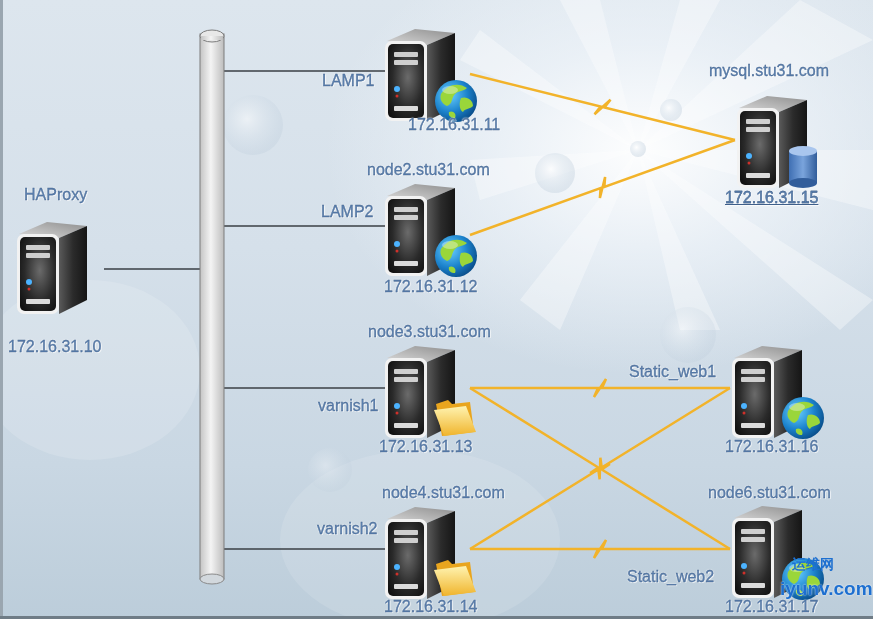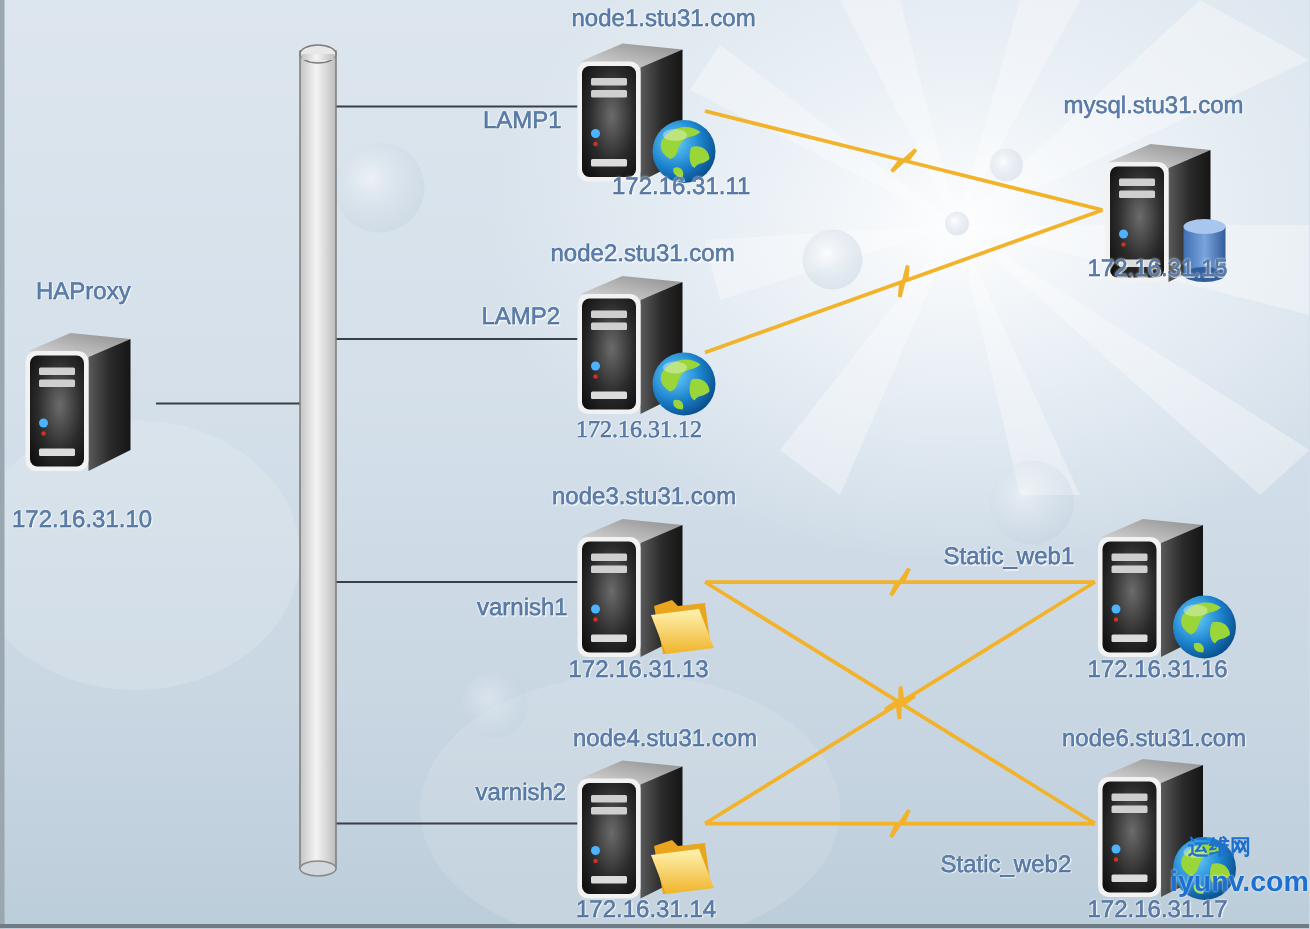--- a/index.html
+++ b/index.html
@@ -91,39 +91,38 @@
 
   <div class="leftedge"></div>
   <div class="bottomedge"></div>
 
   <div class="lbl" style="left:24px;top:186px;">HAProxy</div>
   <div class="server" style="left:15px;top:218px;"><svg viewBox="0 0 74 98">
         <use href="#srv"></use>
       </svg></div>
   <div class="lbl" style="left:8px;top:338px;">172.16.31.10</div>
 
-  <div class="lbl" style="left:381px;top:4px;">node1.stu31.com</div>
   <div class="lbl" style="left:322px;top:72px;">LAMP1</div>
   <div class="server" style="left:383px;top:25px;"><svg viewBox="0 0 74 98">
         <use href="#srv"></use>
       </svg></div>
   <div class="badge" style="left:433px;top:78px;width:46px;height:46px;"><svg viewBox="0 0 46 46" width="46" height="46">
         <use href="#globe"></use>
       </svg></div>
   <div class="lbl" style="left:379px;top:116px;margin-left:29px;">172.16.31.11</div>
 
   <div class="lbl" style="left:367px;top:161px;">node2.stu31.com</div>
   <div class="lbl" style="left:321px;top:203px;">LAMP2</div>
   <div class="server" style="left:383px;top:180px;"><svg viewBox="0 0 74 98">
         <use href="#srv"></use>
       </svg></div>
   <div class="badge" style="left:433px;top:233px;width:46px;height:46px;"><svg viewBox="0 0 46 46" width="46" height="46">
         <use href="#globe"></use>
       </svg></div>
-  <div class="lbl" style="left:384px;top:278px;font-family:Liberation Serif, serif;">172.16.31.12</div>
+  <div class="lbl" style="left:384px;top:278px;">172.16.31.12</div>
 
   <div class="lbl" style="left:368px;top:323px;">node3.stu31.com</div>
   <div class="lbl" style="left:318px;top:397px;">varnish1</div>
   <div class="server" style="left:383px;top:342px;"><svg viewBox="0 0 74 98">
         <use href="#srv"></use>
       </svg></div>
   <div class="badge" style="left:432px;top:396px;width:46px;height:42px;"><svg viewBox="0 0 46 42" width="46" height="42">
         <use href="#folder"></use>
       </svg></div>
   <div class="lbl" style="left:379px;top:438px;">172.16.31.13</div>
@@ -138,21 +137,21 @@
       </svg></div>
   <div class="lbl" style="left:384px;top:598px;">172.16.31.14</div>
 
   <div class="lbl" style="left:709px;top:62px;">mysql.stu31.com</div>
   <div class="server" style="left:735px;top:92px;"><svg viewBox="0 0 74 98">
         <use href="#srv"></use>
       </svg></div>
   <div class="badge" style="left:788px;top:145px;width:30px;height:44px;"><svg viewBox="0 0 30 44" width="30" height="44">
         <use href="#db"></use>
       </svg></div>
-  <div class="lbl" style="left:725px;top:171px;">172.16.31.15</div>
+  <div class="lbl" style="left:725px;top:189px;text-decoration:underline;">172.16.31.15</div>
 
   <div class="lbl" style="left:629px;top:363px;">Static_web1</div>
   <div class="server" style="left:730px;top:342px;"><svg viewBox="0 0 74 98">
         <use href="#srv"></use>
       </svg></div>
   <div class="badge" style="left:780px;top:395px;width:46px;height:46px;"><svg viewBox="0 0 46 46" width="46" height="46">
         <use href="#globe"></use>
       </svg></div>
   <div class="lbl" style="left:725px;top:438px;">172.16.31.16</div>
 

